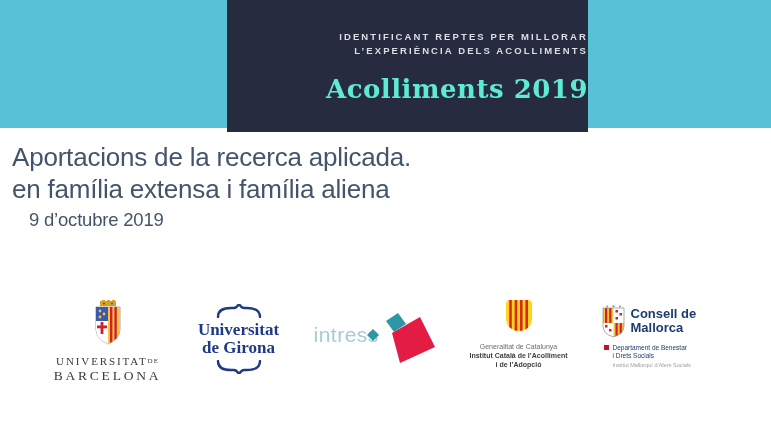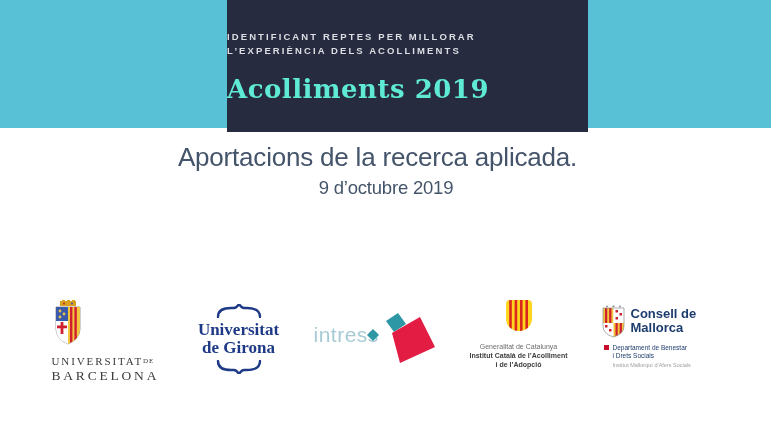--- a/index.html
+++ b/index.html
@@ -4,44 +4,44 @@
 <style>
   html,body{margin:0;padding:0;background:#fff;}
   .slide{
     position:relative;width:771px;height:426px;background:#ffffff;
     overflow:hidden;font-family:"Liberation Sans",sans-serif;
   }
   
   .teal-band{position:absolute;left:0;top:0;width:771px;height:128px;background:#59c1d6;}
   .navy-box{
     position:absolute;left:227px;top:0;width:361px;height:132px;background:#272b3f;
-    text-align:left;
+    text-align:right;
   }
   .kicker{
     margin-top:30px;font-weight:bold;font-size:9.5px;line-height:14px;
     letter-spacing:2.1px;color:#dcdee3;font-family:"Liberation Sans",sans-serif;
   }
   .banner-title{
     margin-top:16px;font-family:"DejaVu Serif",serif;font-weight:bold;
     font-size:26px;color:#5eead4;letter-spacing:0.5px;
   }
   
   .title-block{
-    position:absolute;top:141px;left:0;width:755px;text-align:center;
+    position:absolute;top:141px;left:12px;width:755px;text-align:left;
     color:#44546a;font-size:26px;line-height:32px;letter-spacing:-0.2px;
   }
   .title-date{font-size:18.5px;line-height:24px;margin-top:3px;margin-left:17px;}
   
   .logo-row{
     position:absolute;top:297px;left:0;width:771px;
     display:flex;justify-content:center;align-items:flex-start;gap:26px;
   }
   .logo{flex:0 0 auto;}
   
-  .logo-ub{width:112px;text-align:left;margin-top:3px;}
+  .logo-ub{width:112px;text-align:center;margin-top:3px;}
   .ub-text{margin-top:5px;font-family:"Liberation Serif",serif;color:#3b3b3b;}
   .ub-line1{font-size:11px;letter-spacing:1.9px;}
   .ub-line1 .ub-de{font-size:7px;vertical-align:2px;letter-spacing:1px;}
   .ub-line2{font-size:13.5px;letter-spacing:2.8px;margin-top:1px;}
   
   .logo-udg{width:98px;text-align:center;margin-top:7px;color:#1e3a87;}
   .udg-text{font-family:"Liberation Serif",serif;font-weight:bold;font-size:17px;line-height:18px;}
   .udg-brace{display:block;margin:0 auto;}
   .udg-brace.top{margin-bottom:3px;}
   .udg-brace.bottom{margin-top:3px;transform:scaleY(-1);}
@@ -76,20 +76,21 @@
   <div class="navy-box">
     <div class="kicker">
       <div>IDENTIFICANT REPTES PER MILLORAR</div>
       <div>L’EXPERIÈNCIA DELS ACOLLIMENTS</div>
     </div>
     <div class="banner-title">Acolliments 2019</div>
   </div>
 
   <div class="title-block">
     <div>Aportacions de la recerca aplicada.</div>
+    <div>en família extensa i família aliena</div>
     <div class="title-date">9 d’octubre 2019</div>
   </div>
 
   <div class="logo-row">
 
     <div class="logo logo-ub">
       <svg width="32" height="46" viewBox="0 0 32 46">
         <rect x="8" y="1" width="16" height="5" fill="#d9a021"></rect>
         <rect x="10" y="0" width="3" height="3" fill="#d9a021"></rect>
         <rect x="15" y="0" width="3" height="3" fill="#d9a021"></rect>

